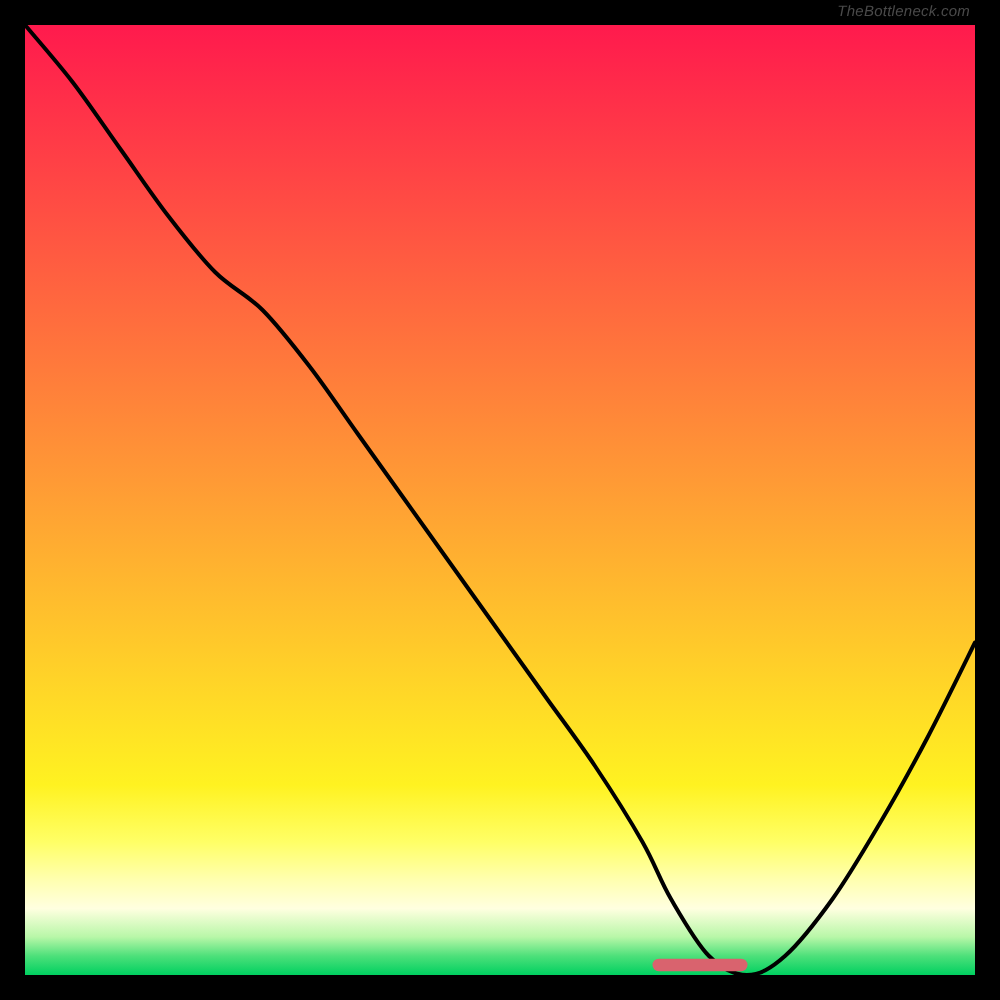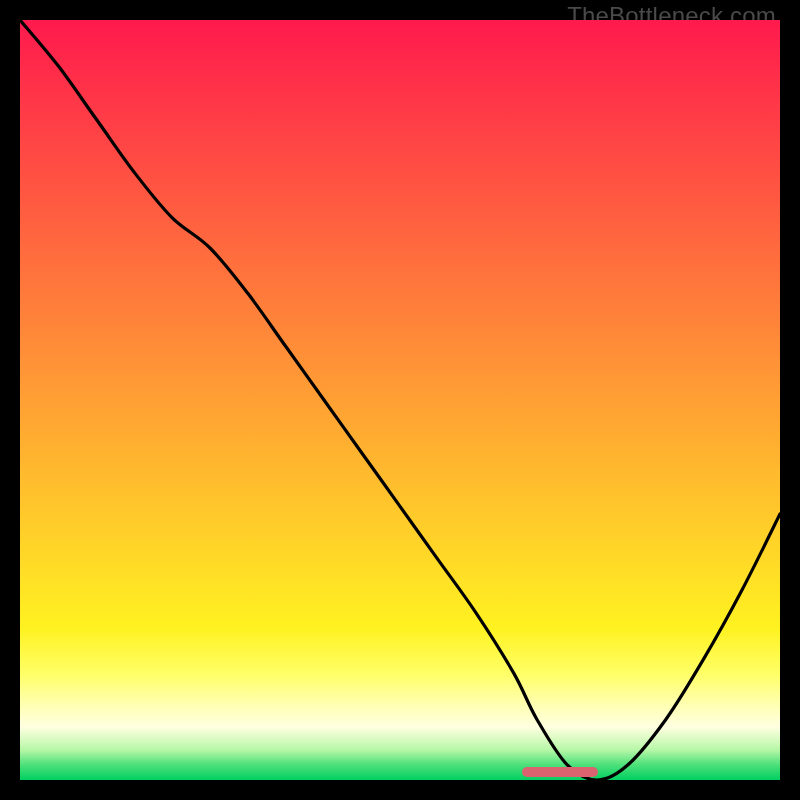--- a/index.html
+++ b/index.html
@@ -45,24 +45,25 @@
       #4de07a 98%,
       #00d060 100%
     );
     overflow: hidden;
   }
   .watermark {
     position: absolute;
     top: 2px;
     right: 24px;
     color: #4a4a4a;
-    font-size: 24px;
+    font-size: 12px;
     font-weight: 500;
     letter-spacing: 0.2px;
     user-select: none;
+    font-style: italic;
   }
   svg.curve {
     position: absolute;
     left: 0;
     top: 0;
     width: 760px;
     height: 760px;
   }
   svg.curve path {
     fill: none;

